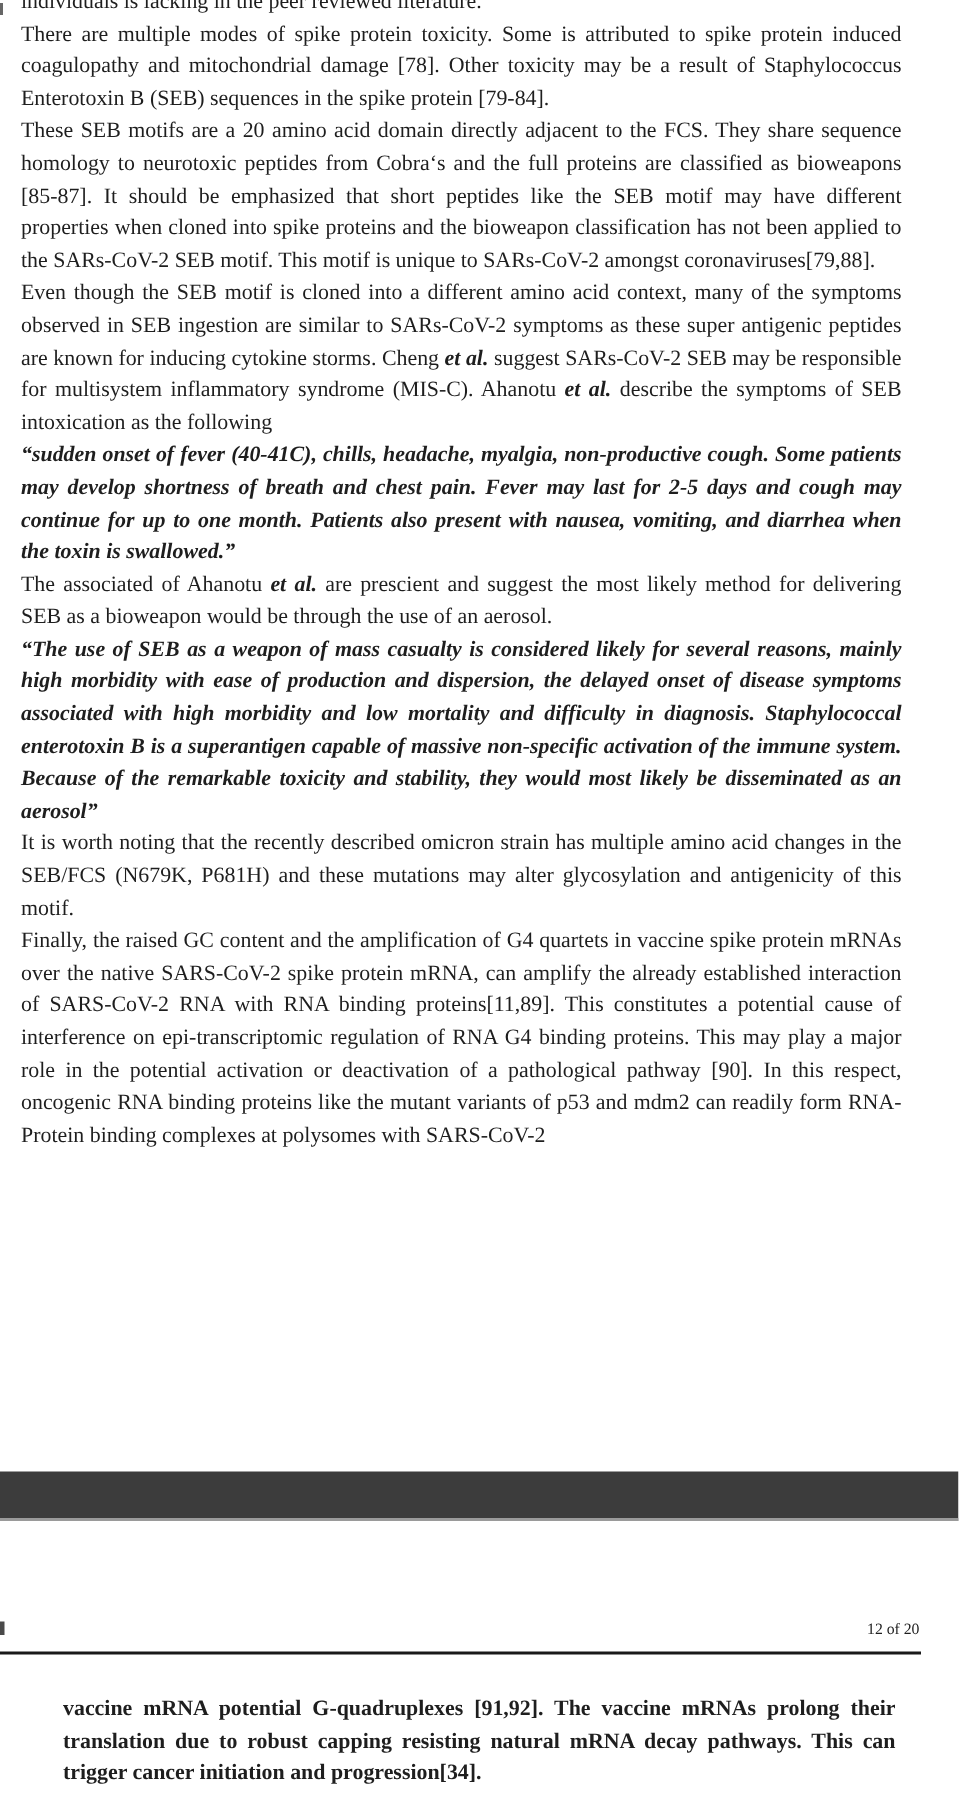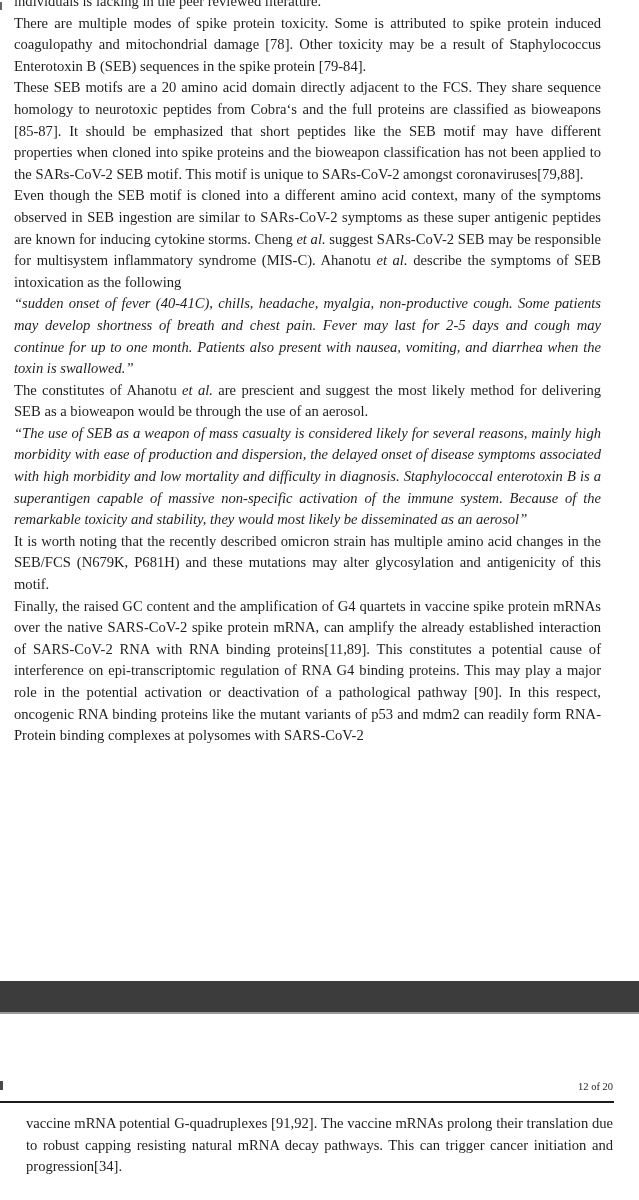--- a/index.html
+++ b/index.html
@@ -38,21 +38,21 @@
     margin-top: -9px;
   }
   h2.section-heading {
     margin: 21.6px 0 0 0;
     font-size: 15.6px;
     line-height: 21.6px;
     font-weight: normal;
     font-style: italic;
     letter-spacing: 0.2px;
   }
-  .page-body em { font-style: italic; }
+  .page-body em { font-style: italic; font-weight: bold; }
   .edge-artifact-top {
     position: absolute;
     top: 2px; left: 0;
     width: 2px; height: 8px;
     background: #666;
   }
   .separator-band {
     position: absolute;
     top: 981px; left: 0;
     width: 639px; height: 31px;
@@ -77,38 +77,39 @@
     top: 1101px; left: 0;
     width: 614px; height: 2px;
     background: var(--footer_rule);
   }
   .next-page-body {
     position: absolute;
     top: 1113px; left: 26px;
     width: 587px;
   }
   .next-page-body p {
-    margin: 0;
+    margin: 16px;
     font-size: 14.6px;
     line-height: 21.6px;
     text-align: justify;
     text-justify: inter-word;
+    font-weight: bold;
   }
 </style>
 </head>
 <body>
 
 <div class="page-body">
   <p class="partial-top-line">individuals is lacking in the peer reviewed literature.</p>
   <div>
       <p><span>There are multiple modes of spike protein toxicity. Some is attributed to spike protein induced coagulopathy and mitochondrial damage [78]. Other toxicity may be a result of Staphylococcus Enterotoxin B (SEB) sequences in the spike protein [79-84].</span></p>
       <p><span>These SEB motifs are a 20 amino acid domain directly adjacent to the FCS. They share sequence homology to neurotoxic peptides from Cobra‘s and the full proteins are classified as bioweapons [85-87]. It should be emphasized that short peptides like the SEB motif may have different properties when cloned into spike proteins and the bioweapon classification has not been applied to the SARs-CoV-2 SEB motif. This motif is unique to SARs-CoV-2 amongst coronaviruses[79,88].</span></p>
       <p><span>Even though the SEB motif is cloned into a different amino acid context, many of the symptoms observed in SEB ingestion are similar to SARs-CoV-2 symptoms as these super antigenic peptides are known for inducing cytokine storms. Cheng </span><em>et al.</em><span> suggest SARs-CoV-2 SEB may be responsible for multisystem inflammatory syndrome (MIS-C). Ahanotu </span><em>et al.</em><span> describe the symptoms of SEB intoxication as the following</span></p>
       <p><em>“sudden onset of fever (40-41C), chills, headache, myalgia, non-productive cough. Some patients may develop shortness of breath and chest pain. Fever may last for 2-5 days and cough may continue for up to one month. Patients also present with nausea, vomiting, and diarrhea when the toxin is swallowed.”</em></p>
-      <p><span>The constitutes of Ahanotu </span><em>et al.</em><span> are prescient and suggest the most likely method for delivering SEB as a bioweapon would be through the use of an aerosol.</span></p>
+      <p><span>The associated of Ahanotu </span><em>et al.</em><span> are prescient and suggest the most likely method for delivering SEB as a bioweapon would be through the use of an aerosol.</span></p>
       <p><em>“The use of SEB as a weapon of mass casualty is considered likely for several reasons, mainly high morbidity with ease of production and dispersion, the delayed onset of disease symptoms associated with high morbidity and low mortality and difficulty in diagnosis. Staphylococcal enterotoxin B is a superantigen capable of massive non-specific activation of the immune system. Because of the remarkable toxicity and stability, they would most likely be disseminated as an aerosol”</em></p>
       <p><span>It is worth noting that the recently described omicron strain has multiple amino acid changes in the SEB/FCS (N679K, P681H) and these mutations may alter glycosylation and antigenicity of this motif.</span></p>
       <p><span>Finally, the raised GC content and the amplification of G4 quartets in vaccine spike protein mRNAs over the native SARS-CoV-2 spike protein mRNA, can amplify the already established interaction of SARS-CoV-2 RNA with RNA binding proteins[11,89]. This constitutes a potential cause of interference on epi-transcriptomic regulation of RNA G4 binding proteins. This may play a major role in the potential activation or deactivation of a pathological pathway [90]. In this respect, oncogenic RNA binding proteins like the mutant variants of p53 and mdm2 can readily form RNA-Protein binding complexes at polysomes with SARS-CoV-2</span></p>
     </div>
 </div>
 
 <div class="edge-artifact-top"></div>
 
 <div class="separator-band"></div>
 

